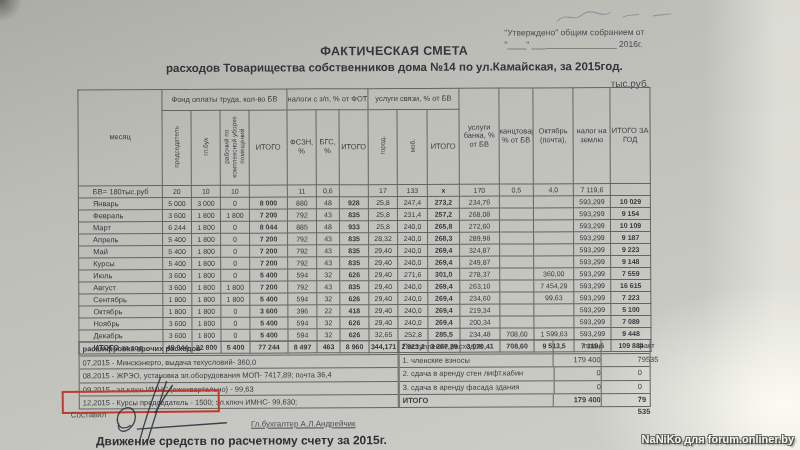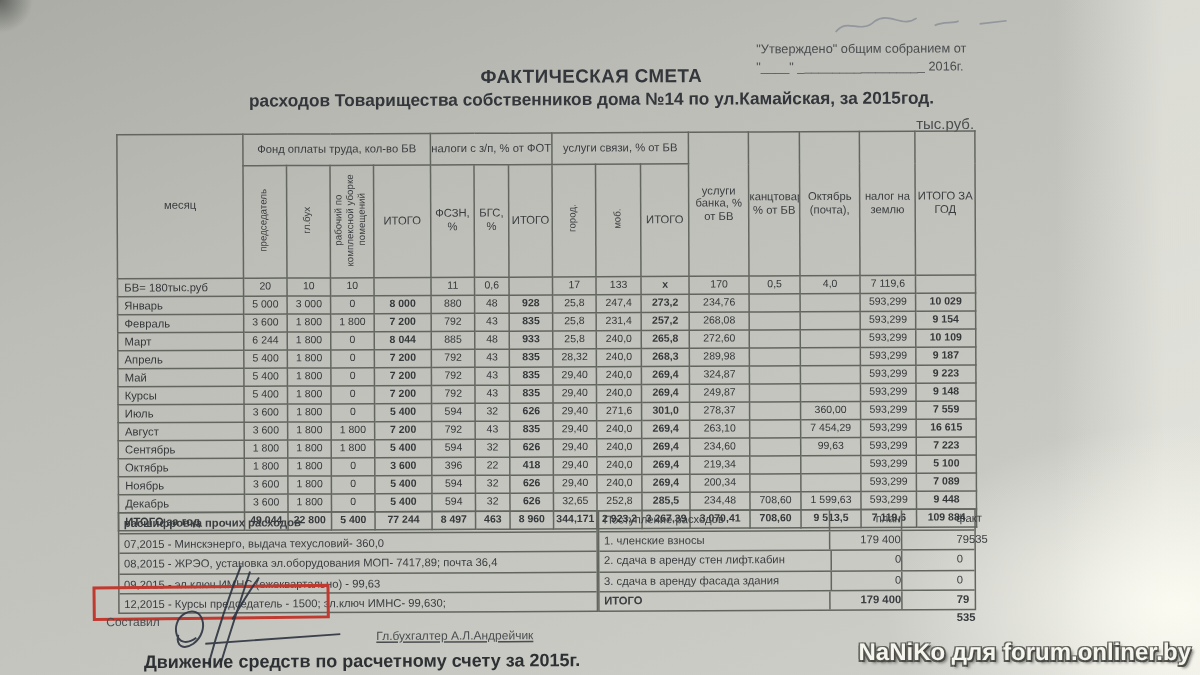--- a/index.html
+++ b/index.html
@@ -17,42 +17,42 @@
   .title1{position:absolute;left:0;top:44px;width:790px;text-align:center;font-size:12.5px;font-weight:bold;letter-spacing:.3px;color:#33363a;}
   .title2{position:absolute;left:0;top:61px;width:790px;text-align:center;font-size:11.5px;font-weight:bold;color:#33363a;}
   .units{position:absolute;left:560px;top:79px;width:90px;text-align:right;font-size:10px;color:#4a4d50;}
 
   table.main{position:absolute;left:78px;top:88px;width:572px;border-collapse:collapse;table-layout:fixed;}
   table.main th, table.main td{border:1px solid #63655f;padding:0;overflow:hidden;white-space:nowrap;}
   table.main th{font-weight:normal;font-size:7.5px;line-height:1.15;white-space:normal;color:#3a3d40;}
   table.main thead tr:first-child th{height:20px;}
   table.main thead tr:last-child th{height:74px;vertical-align:middle;}
   table.main td{height:11px;font-size:7px;text-align:center;color:#35383a;}
-  table.main td.mo{text-align:left;padding-left:4px;font-size:7.5px;}
+  table.main td.mo{text-align:left;padding-left:14px;font-size:7.5px;}
   table.main .b{font-weight:bold;}
   table.main tr.total td{font-weight:bold;}
   .vt{display:inline-block;writing-mode:vertical-rl;transform:rotate(180deg);font-size:6.5px;line-height:1.2;max-height:70px;}
   th.ith{font-weight:bold;font-size:7.5px;}
 
   .breakdown{position:absolute;left:78px;top:340px;width:320px;border:1px solid #63655f;box-sizing:border-box;background:transparent;}
   .brow{height:13.2px;line-height:13.2px;font-size:7.5px;padding-left:3px;border-top:1px solid #63655f;box-sizing:border-box;white-space:nowrap;overflow:hidden;color:#3a3d40;}
   .brow:first-child{border-top:none;font-weight:bold;}
   .income{position:absolute;left:398px;top:340px;width:252px;border:1px solid #63655f;box-sizing:border-box;}
   .irow{display:flex;height:13.2px;line-height:12.5px;font-size:7.5px;border-top:1px solid #63655f;box-sizing:border-box;color:#3a3d40;}
   .irow:first-child{border-top:none;}
   .irow .c1{width:155px;padding-left:3px;box-sizing:border-box;white-space:nowrap;overflow:hidden;}
   .irow .c2{width:48px;border-left:1px solid #63655f;text-align:right;box-sizing:border-box;}
   .irow .c3{width:49px;border-left:1px solid #63655f;text-align:left;box-sizing:border-box;padding-left:36px;}
   .irow.tot{font-weight:bold;}
 
   .red-box{position:absolute;left:61px;top:389px;width:154px;height:19px;border:2px solid #c03a30;transform:rotate(-0.4deg);}
   .prepared{position:absolute;left:70px;top:409px;font-size:8px;color:#4a4d50;}
   .accountant{position:absolute;left:250px;top:419px;font-size:8px;color:#4a4d50;text-decoration:underline;}
   .bottom-title{position:absolute;left:95px;top:433px;font-size:12px;font-weight:bold;color:#2e3134;}
-  .watermark{position:absolute;right:6px;bottom:5px;font-size:16px;font-weight:bold;color:#f6f6ef;
+  .watermark{position:absolute;right:6px;bottom:5px;font-size:11px;font-weight:bold;color:#f6f6ef;
     text-shadow:1px 1px 0 #4a4a46,-1px -1px 0 #6a6a64,1px -1px 0 #5a5a55,-1px 1px 0 #5a5a55,2px 2px 2px rgba(40,40,38,.6);}
   svg{position:absolute;}
 </style>
 </head>
 <body>
 
 <div id="stage">
  <div id="doc">
 
   <svg style="left:550px;top:2px;" width="140" height="30" viewBox="0 0 140 30">

